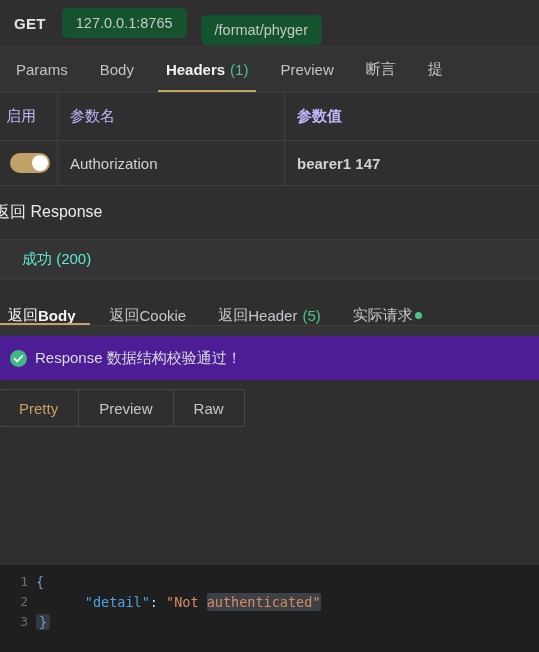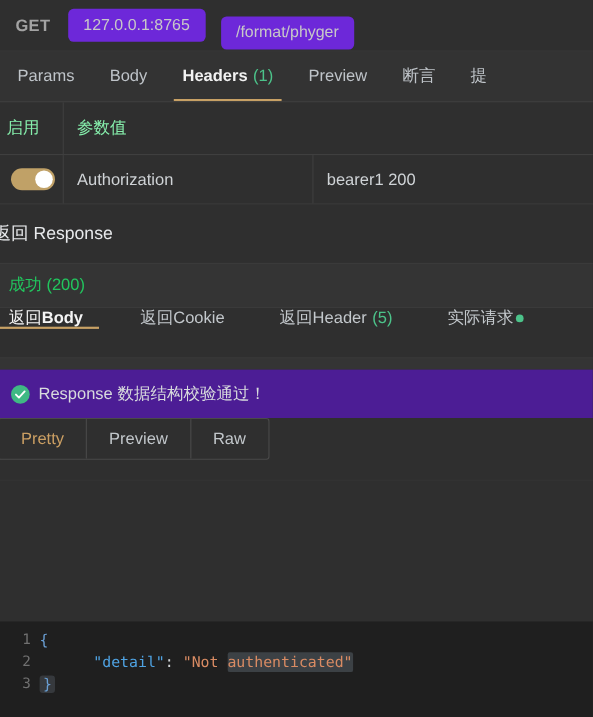--- a/index.html
+++ b/index.html
@@ -13,28 +13,28 @@
 
   
   .urlbar {
     height: 47px;
     background: #2f2f2f;
     display: flex; align-items: center;
     padding-left: 14px;
     border-bottom: 1px solid #3a3a3a;
   }
   .method {
-    color: #a3a3a3;
+    color: #e5e5e5;
     font-weight: bold;
     font-size: 15px;
     letter-spacing: .3px;
     margin-right: 16px;
   }
   .urlfield {
-    background: #6d28d9;
+    background: #14532d;
     border-radius: 5px;
     color: #c8c8c8;
     font-size: 14.5px;
     padding: 7px 14px;
     white-space: nowrap;
   }
   .urlfield + .urlfield { margin-left: 14px; margin-top: 14px; }
 
   
   .tabs {
@@ -71,22 +71,22 @@
   .tbody { height: 45px; border-bottom: 1px solid #3f3f3f; }
   .cell {
     display: flex; align-items: center;
     font-size: 15px;
     color: #cfd3d6;
     padding-left: 10px;
     overflow: hidden; white-space: nowrap;
   }
   .c-enable { width: 58px; border-right: 1px solid #3f3f3f; padding-left: 6px; }
   .c-name   { width: 227px; border-right: 1px solid #3f3f3f; padding-left: 12px; }
-  .c-val    { flex: 1; padding-left: 12px; }
-  .thead .cell { color: #86efac; }
+  .c-val    { flex: 1; padding-left: 12px; font-weight: bold; }
+  .thead .cell { color: #c4b5fd; }
 
   .toggle {
     width: 40px; height: 20px;
     border-radius: 10px;
     background: #c0a167;
     position: relative;
     flex: none;
     margin-left: 4px;
   }
   .toggle::after {
@@ -106,34 +106,33 @@
     font-size: 16px;
     color: #e8eaec;
     padding-left: 0px;
     margin-left: -6px;
     border-bottom: 1px solid #3a3a3a;
   }
   .status-bar {
     height: 40px;
     background: #343434;
     display: flex; align-items: center;
-    padding-left: 8px;
-    font-size: 15px;
-    color: #22c55e;
+    padding-left: 22px;
+    font-size: 15px;
+    color: #5eead4;
     border-bottom: 1px solid #3a3a3a;
   }
 
   
   .rtabs {
     height: 46px;
     background: #2f2f2f;
-    display: flex; align-items: flex-start;
+    display: flex; align-items: flex-end;
     border-bottom: 1px solid #3f3f3f;
     overflow: hidden;
-    gap: 18px;
   }
   .rtab {
     display: flex; align-items: center;
     padding: 0 16px;
     font-size: 15px;
     color: #c3c8cc;
     white-space: nowrap;
     position: relative;
   }
   .rtab:first-child { padding-left: 8px; padding-right: 18px; }
@@ -173,21 +172,21 @@
     display: inline-block;
   }
   .ic.err { background: #e0657f; }
   .ic.ok  { background: #3fb984; }
   .ic svg { position: absolute; top: 0; left: 0; }
 
   
   .viewbar {
     height: 57px;
     background: #2f2f2f;
-    display: flex; align-items: flex-start;
+    display: flex; align-items: center;
     padding-left: 0;
     border-bottom: 1px solid #343434;
   }
   .btngroup {
     display: flex;
     margin-left: -2px;
     border: 1px solid #4a4a4a;
     border-radius: 3px;
     overflow: hidden;
     height: 38px;
@@ -269,28 +268,29 @@
       <span>断言</span>
     </div>
     <div class="tab">
       <span>提</span>
     </div>
   </div>
 
   <div class="tbl">
     <div class="trow thead">
       <div class="cell c-enable">启用</div>
+      <div class="cell c-name">参数名</div>
       <div class="cell c-val">参数值</div>
     </div>
     <div class="trow tbody">
       <div class="cell c-enable">
         <span class="toggle"></span>
       </div>
       <div class="cell c-name">Authorization</div>
-      <div class="cell c-val">bearer1 200</div>
+      <div class="cell c-val">bearer1 147</div>
     </div>
   </div>
 
   <div class="respblock">
     <div class="resp-title">返回 Response</div>
     <div class="status-bar">成功 (200)</div>
 
     <div class="rtabs">
       <div class="rtab active">
         <span>返回 </span>

